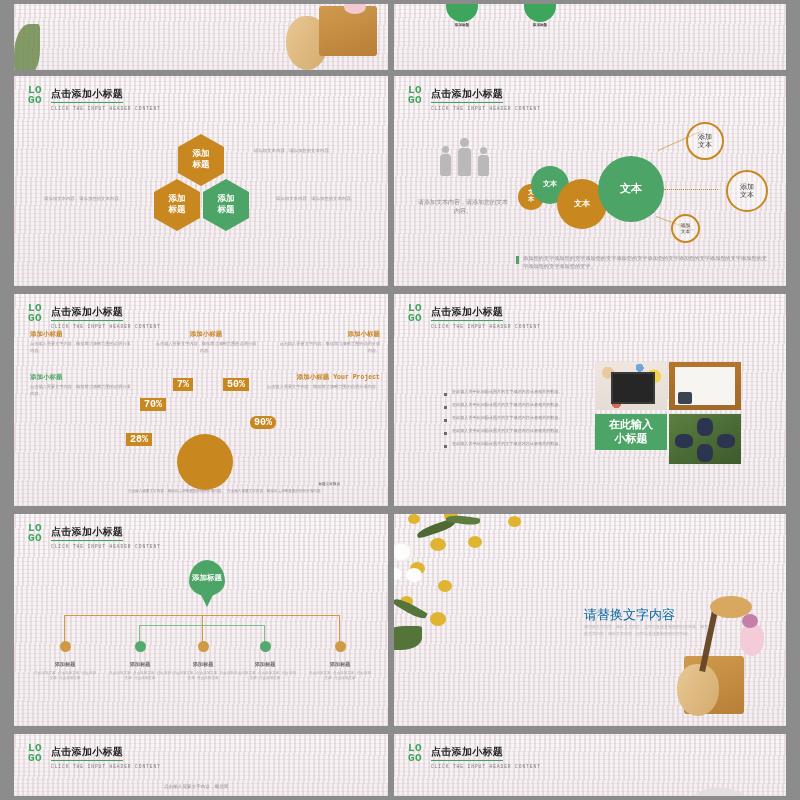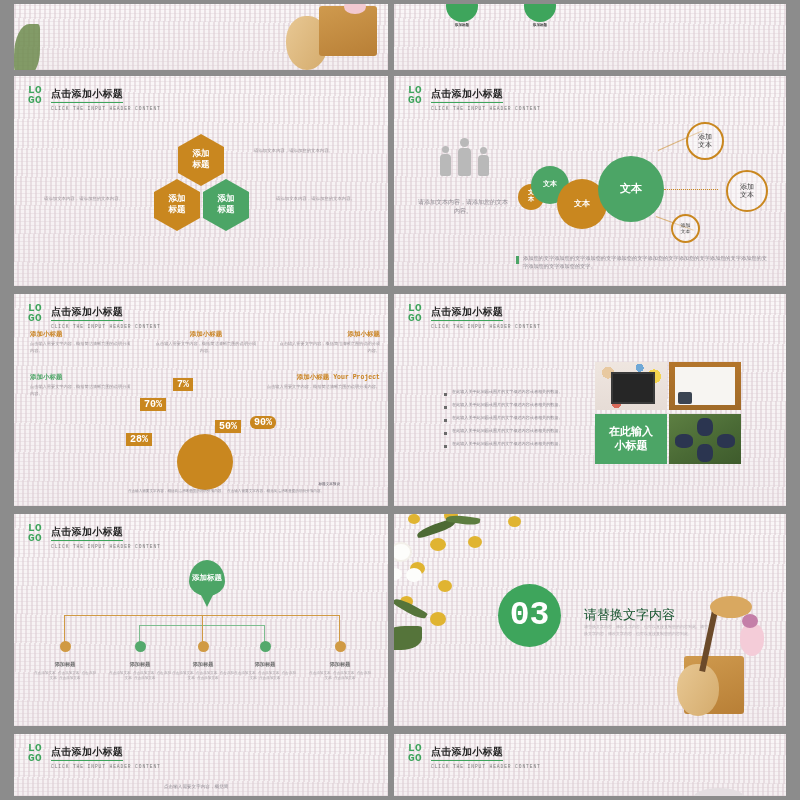--- a/index.html
+++ b/index.html
@@ -228,21 +228,21 @@
       <div class="body-sm" style="font-size:4.2px;margin-top:2px;">点击输入需要文字内容，概括简洁清晰意图的说明分项内容。</div>
     </div>
     <div style="position:absolute;left:250px;top:79px;width:116px;text-align:right;">
       <div class="ttl-o" style="font-size:6.5px;">添加小标题 Your Project</div>
       <div class="body-sm" style="font-size:4.2px;margin-top:2px;">点击输入需要文字内容，概括简洁清晰意图的说明分项内容。</div>
     </div>
 
     <div style="position:absolute;left:163px;top:140px;width:56px;height:56px;border-radius:50%;background:#c9871f;"></div>
 
     <div class="pct" style="position:absolute;left:159px;top:84px;">7%</div>
-    <div class="pct" style="position:absolute;left:201px;top:84px;margin-top:42px;">50%</div>
+    <div class="pct" style="position:absolute;left:209px;top:84px;">50%</div>
     <div class="pct" style="position:absolute;left:126px;top:104px;">70%</div>
     <div class="pct" style="position:absolute;left:236px;top:122px;border-radius:6px;">90%</div>
     <div class="pct" style="position:absolute;left:112px;top:139px;">28%</div>
 
     <div style="position:absolute;left:0;right:48px;top:188px;text-align:right;font-size:3.6px;color:#8d8890;font-weight:bold;">标题文本预设</div>
     <div style="position:absolute;left:96px;top:195px;width:232px;font-size:3.6px;color:#8d8890;text-align:center;">点击输入需要文字内容，概括简洁清晰意图的说明分项内容。 点击输入需要文字内容，概括简洁清晰意图的说明分项内容。</div>
   </div>
 
   <div class="slide" style="left:394px;top:294px;width:392px;height:212px;">
     <div class="hdr">
@@ -279,21 +279,21 @@
       </div>
     </div>
 
     <div class="ph ph-school" style="left:201px;top:68px;width:72px;height:48px;">
         <div class="board"></div>
       </div>
     <div class="ph ph-note" style="left:275px;top:68px;width:72px;height:48px;">
       <div class="paper"></div>
         <div class="calc"></div>
       </div>
-    <div class="ph ph-green" style="left:201px;top:120px;width:72px;height:50px;">
+    <div class="ph ph-green" style="left:201px;top:120px;width:72px;height:36px;">
       <span>在此输入<br>小标题</span>
       </div>
     <div class="ph ph-kids" style="left:275px;top:120px;width:72px;height:50px;">
       <div class="k" style="left:28px;top:4px;width:16px;height:18px;"></div>
       <div class="k" style="left:6px;top:20px;width:18px;height:14px;"></div>
       <div class="k" style="left:48px;top:20px;width:18px;height:14px;"></div>
       <div class="k" style="left:28px;top:30px;width:16px;height:18px;"></div>
     </div>
   </div>
 
@@ -365,24 +365,21 @@
       <div class="flower" style="left:44px;top:104px;width:16px;height:14px;background:#e0b431;"></div>
       <div class="flower" style="left:6px;top:36px;width:18px;height:16px;background:#fdfdfb;box-shadow:0 0 0 2px #f3f0ea;"></div>
       <div class="flower" style="left:20px;top:60px;width:16px;height:14px;background:#fdfdfb;"></div>
       <div class="flower" style="left:2px;top:60px;width:14px;height:12px;background:#fdfdfb;"></div>
       <div style="position:absolute;left:30px;top:16px;width:40px;height:9px;background:#4d6a34;border-radius:60% 10% 50% 20%;transform:rotate(-18deg);"></div>
       <div style="position:absolute;left:60px;top:8px;width:34px;height:8px;background:#5d7d3f;border-radius:60% 10% 50% 20%;transform:rotate(8deg);"></div>
       <div style="position:absolute;left:6px;top:96px;width:36px;height:9px;background:#55743a;border-radius:60% 10% 50% 20%;transform:rotate(30deg);"></div>
       <div style="position:absolute;left:-6px;top:118px;width:42px;height:24px;background:#55743a;border-radius:60% 10% 50% 20%;"></div>
     </div>
 
-    <div class="numcircle" style="position:absolute;left:104px;top:70px;">
-      <span>03</span>
-    </div>
-    <div style="position:absolute;left:190px;top:92px;font-size:13px;color:#14532d;">请替换文字内容</div>
+    <div style="position:absolute;left:190px;top:92px;font-size:13px;color:#0369a1;">请替换文字内容</div>
     <div style="position:absolute;left:190px;top:110px;width:126px;font-size:4px;color:#b6aeb4;line-height:1.7;">请替换文字内容，修改文字内容，也可以直接复制您的内容到此。请替换文字内容，修改文字内容，也可以直接复制您的内容到此。</div>
 
     <div class="case" style="left:290px;top:142px;width:60px;height:58px;"></div>
     <div class="guitar-body" style="left:283px;top:150px;width:42px;height:52px;"></div>
     <div style="position:absolute;left:312px;top:92px;width:6px;height:66px;background:#6b4a2a;transform:rotate(12deg);"></div>
     <div style="position:absolute;left:316px;top:82px;width:42px;height:22px;background:#d9a860;border-radius:50%;"></div>
     <div style="position:absolute;left:346px;top:110px;width:24px;height:32px;background:#f4ccd8;border-radius:40% 40% 50% 50%;"></div>
     <div style="position:absolute;left:348px;top:100px;width:16px;height:14px;background:#c47fa8;border-radius:50%;"></div>
   </div>
 

